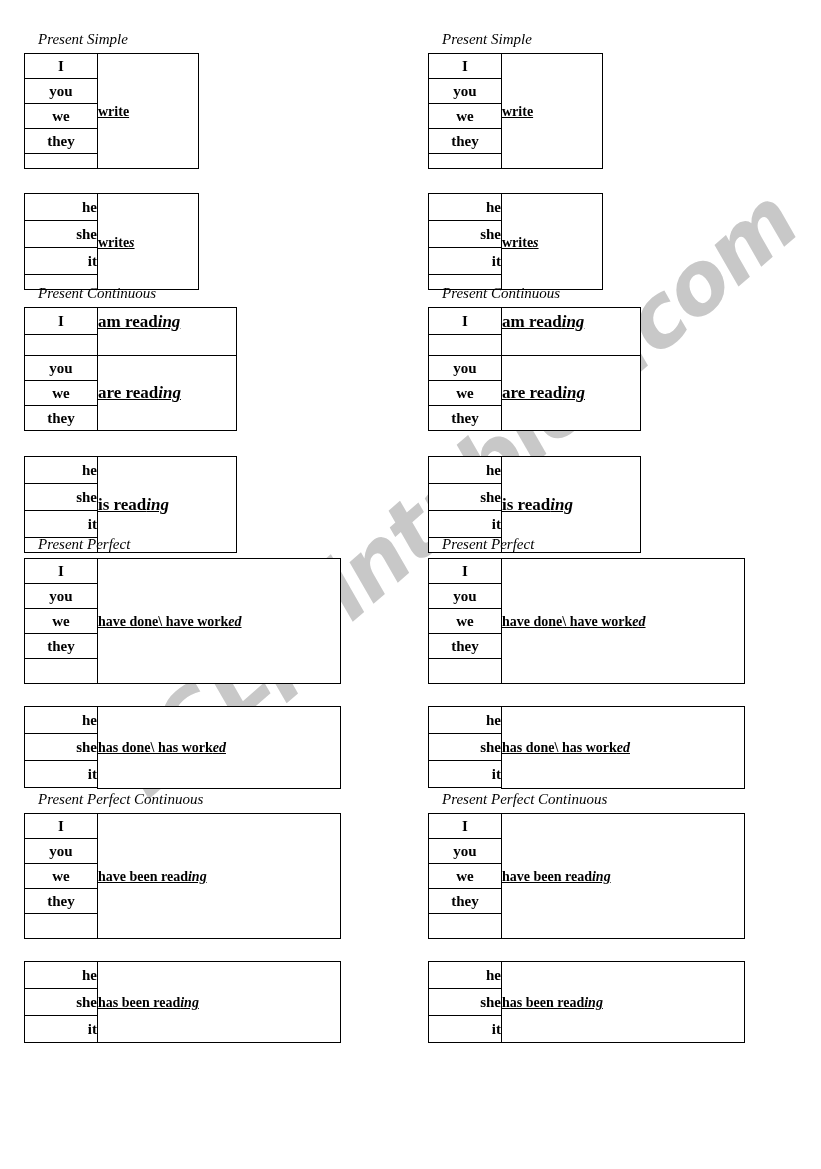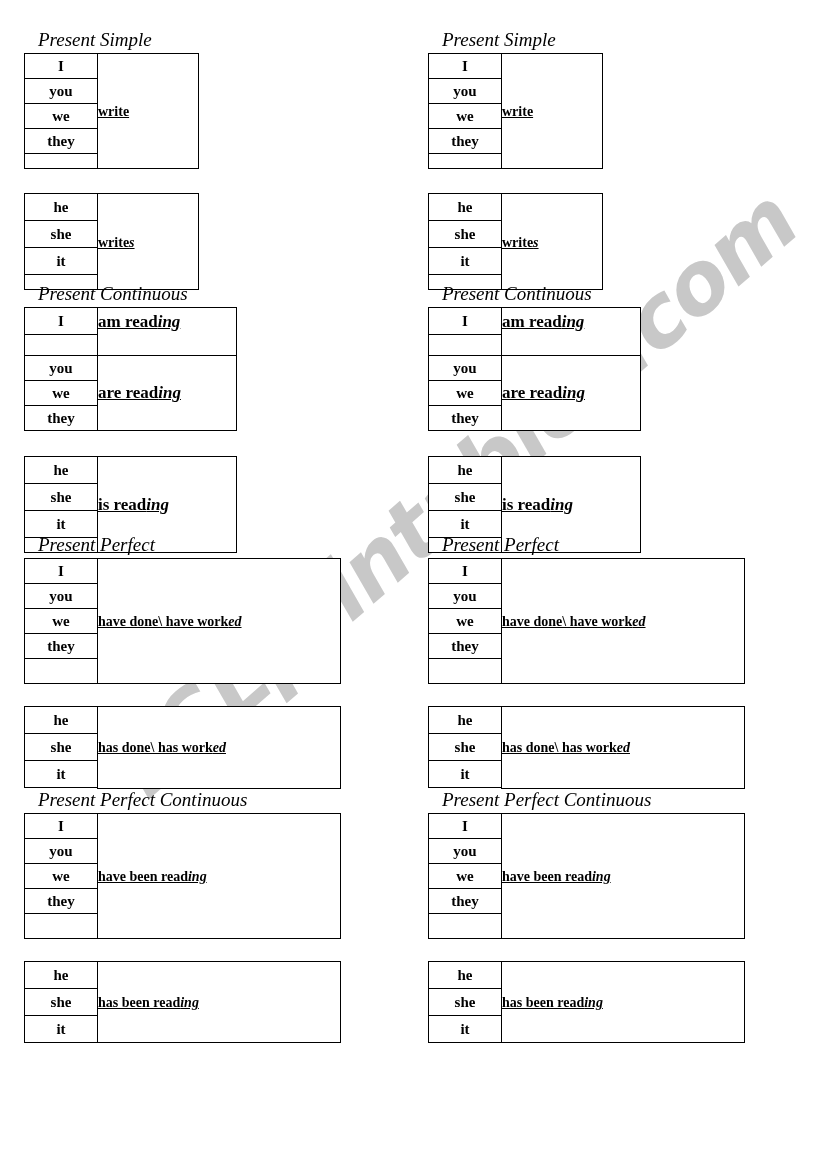--- a/index.html
+++ b/index.html
@@ -55,21 +55,21 @@
   }
   .column.left  { left: 24px; }
   .column.right { left: 428px; }
 
   .tense-block { position: absolute; left: 0; width: 400px; }
 
   .tense-title {
     font-family: "Liberation Serif", "DejaVu Serif", serif;
     font-style: italic;
     font-weight: normal;
-    font-size: 19px;
+    font-size: 15px;
     line-height: 19px;
     margin: 0 0 4px 14px;
     white-space: nowrap;
   }
 
   
   table.conj {
     border-collapse: collapse;
     table-layout: fixed;
     background: #ffffff;
@@ -82,21 +82,21 @@
   }
   td.pron {
     width: 72px;
     text-align: center;
     font-weight: bold;
     font-size: 15px;
     height: 24px;
     line-height: 24px;
     font-family: "Liberation Serif", "DejaVu Serif", serif;
   }
-  td.pron.tall { height: 26px; line-height: 26px; }
+  td.pron.tall { height: 26px; line-height: 26px; text-align: right; }
   td.spacer { border-left: 1px solid #000; border-right: 1px solid #000;
               border-top: none; border-bottom: 1px solid #000; height: 14px; }
   td.verb {
     padding-left: 12px;
     text-align: left;
     font-weight: bold;
     font-family: "Liberation Serif", "DejaVu Serif", serif;
   }
   .vb { text-decoration: underline; white-space: nowrap; }
   .vb i { font-style: italic; }

